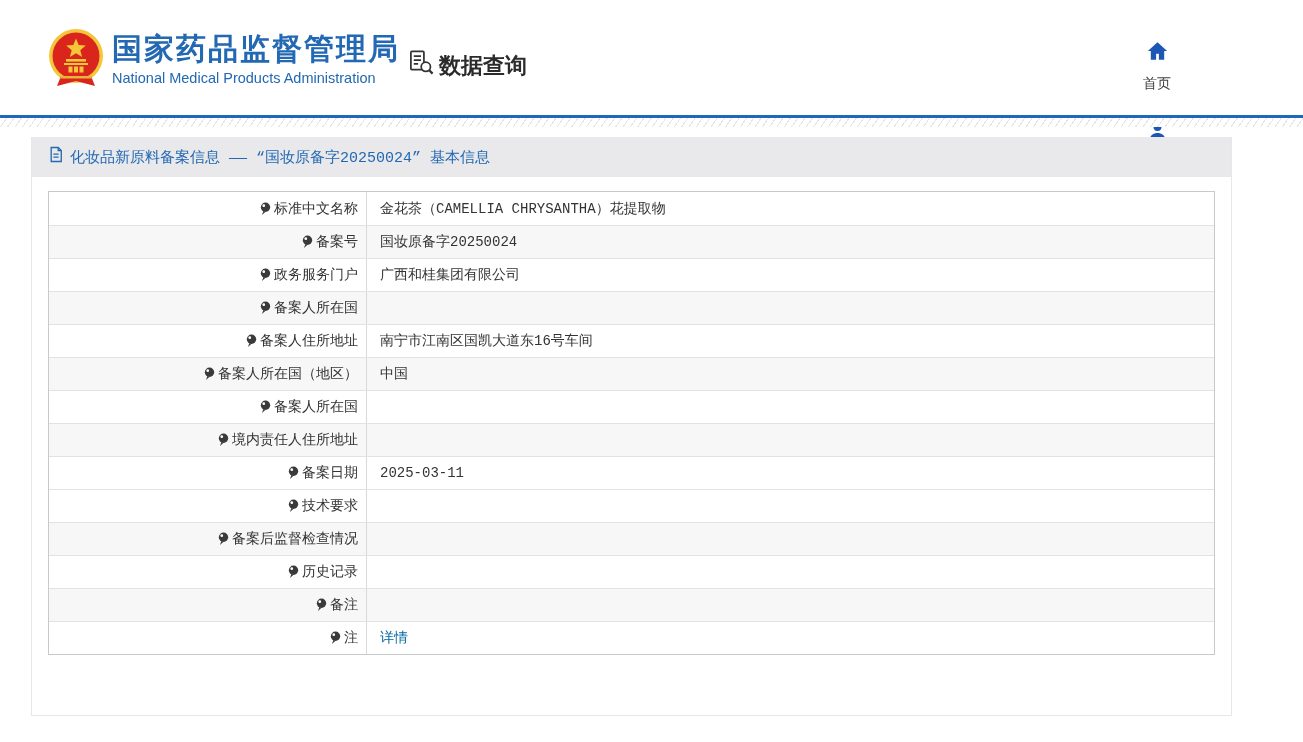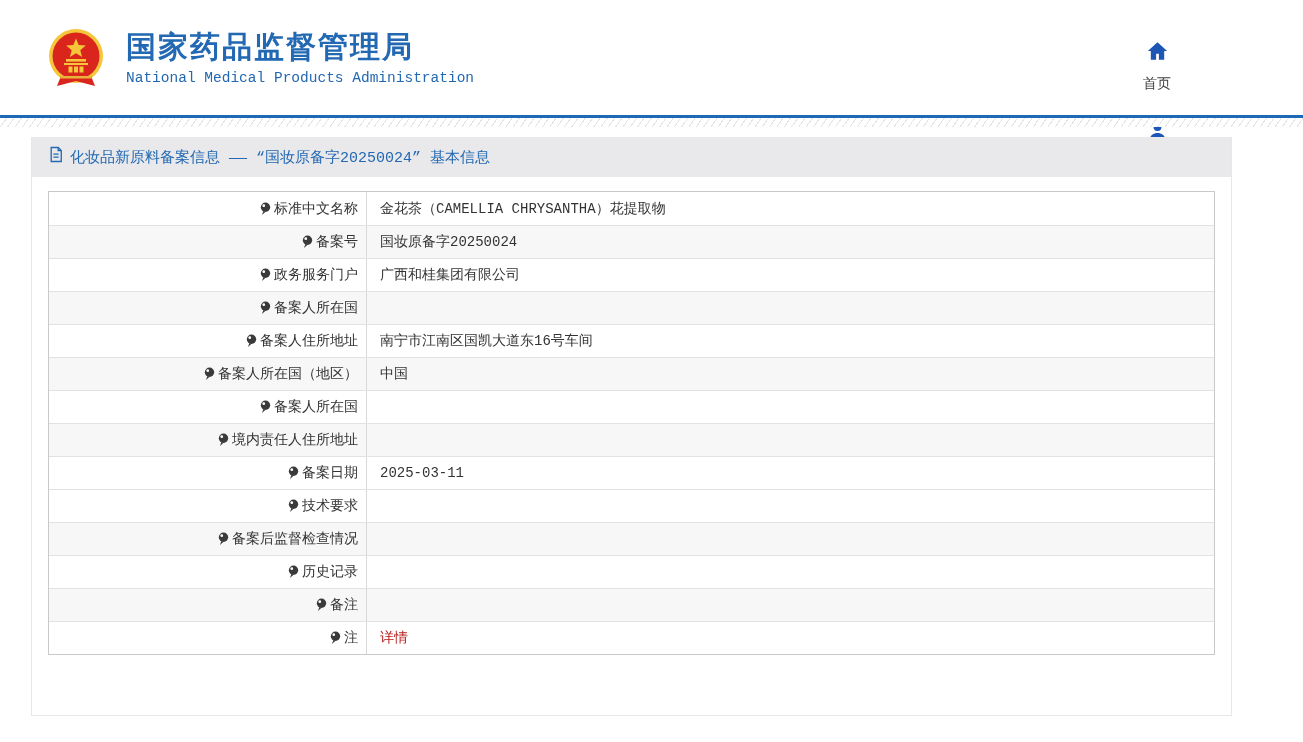--- a/index.html
+++ b/index.html
@@ -3,21 +3,21 @@
 <meta charset="utf-8">
 <style>
   * { margin:0; padding:0; box-sizing:border-box; }
   html,body { background:#fff; }
   body { font-family:"Liberation Sans","DejaVu Sans",sans-serif; color:#333; }
   .page { position:relative; width:1303px; height:742px; background:#fff; overflow:hidden; }
 
   
   .site-header { position:absolute; left:0; top:0; width:100%; height:115px; background:#fff; }
   .logo { position:absolute; left:43px; top:26px; width:66px; height:66px; }
-  .brand { position:absolute; left:126px; top:31px;font-family:Liberation Mono, monospace; }
+  .brand { position:absolute; left:112px; top:31px; }
   .brand-zh { font-size:30px; font-weight:bold; color:#2268b2; letter-spacing:2px; line-height:36px; }
   .brand-en { font-size:14.5px; color:#2268b2; margin-top:3px; }
   .dq { position:absolute; left:408px; top:49px; display:flex; align-items:center; gap:4px;
         font-size:22px; color:#2b2b2b; font-weight:600; cursor:pointer; }
   .hnav { position:absolute; right:104px; top:40px; display:flex; gap:28px;flex-direction:column; }
   .hnav-item { display:flex; flex-direction:column; align-items:center; text-decoration:none; cursor:pointer; }
   .hnav-item .lbl14 { font-size:14px; color:#404040; margin-top:9px; white-space:nowrap; }
 
   .blue-line { position:absolute; left:0; top:115px; width:100%; height:3px; background:#1e68b8; }
   .stripe-band { position:absolute; left:0; top:118px; width:100%; height:9px;
@@ -30,21 +30,21 @@
         padding-left:17px; gap:7px; color:#2268b2; font-size:15px; }
   .info-table { margin:14px 16px 0 16px; border:1px solid #c9c9c9; background:#fff; }
   .tr { display:flex; height:33px; border-top:1px solid #e2e2e2; }
   .tr:first-child { border-top:none; }
   .tr.even { background:#f7f7f8; }
   .tr.odd { background:#ffffff; }
   .td { display:flex; align-items:center; font-size:14px; color:#333; }
   .td.label { width:318px; border-right:1px solid #d8d8d8; justify-content:flex-end;
         padding-right:8px; gap:3px; text-align:right; }
   .td.value { flex:1; padding-left:13px; }
-  .link { color:#b91c1c; text-decoration:none; cursor:pointer;text-align:right; }
+  .link { color:#0369a1; text-decoration:none; cursor:pointer;text-align:right; }
   .note-ico { display:inline-flex; align-items:center; }
   .ico { display:inline-block; vertical-align:middle; }
 </style>
 </head>
 <body>
 
 <div class="page">
 
   <header class="site-header">
     <span class="logo">
@@ -59,20 +59,31 @@
         <rect x="36.5" y="40.5" width="4" height="6" fill="#f5c53a"></rect>
         <path d="M18 50 h30 l4 10 -19 -5 -19 5 z" fill="#da251c"></path>
         <path d="M18 50 h30 l1 2.5 h-32 z" fill="#e8b33a"></path>
       </svg>
     </span>
     <div class="brand">
       <div class="brand-zh">国家药品监督管理局</div>
       <div class="brand-en">National Medical Products Administration</div>
     </div>
 
+    <div class="dq">
+      <span class="ico">
+        <svg width="27" height="27" viewBox="0 0 28 28" fill="none" stroke="#333" stroke-width="1.8">
+          <rect x="3" y="2.5" width="13.5" height="19" rx="1"></rect>
+          <path d="M6 7.5 h7.5 M6 11.5 h7.5 M6 15.5 h4.5"></path>
+          <circle cx="18.5" cy="18.5" r="4.8" fill="#fff"></circle>
+          <path d="M22 22 l3.5 3.5" stroke-width="2.4"></path>
+        </svg>
+      </span>
+      <span>数据查询</span>
+    </div>
 
     <nav class="hnav">
       <a class="hnav-item">
         <span class="ico">
           <svg width="23" height="22" viewBox="0 0 24 24" fill="#1d56b5">
             <path d="M12 2.5 L1.5 12 h3.2 v9.5 h5.8 v-6.5 h3 v6.5 h5.8 V12 h3.2 z"></path>
           </svg>
         </span>
         <span class="lbl14">首页</span>
       </a>

